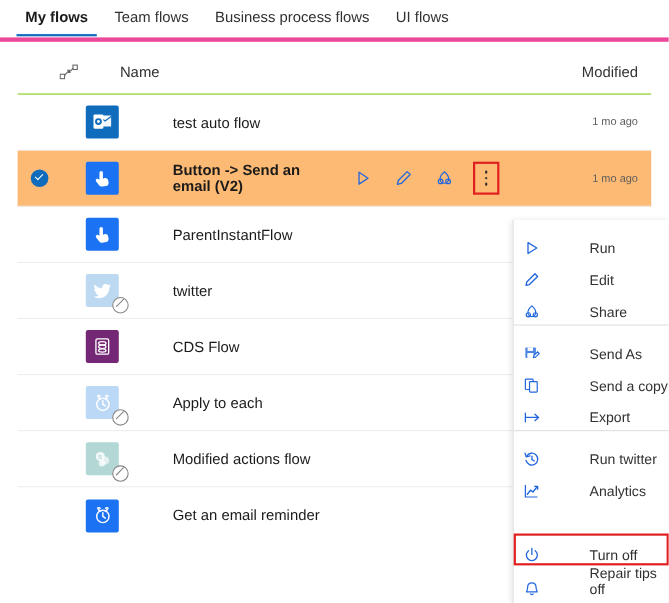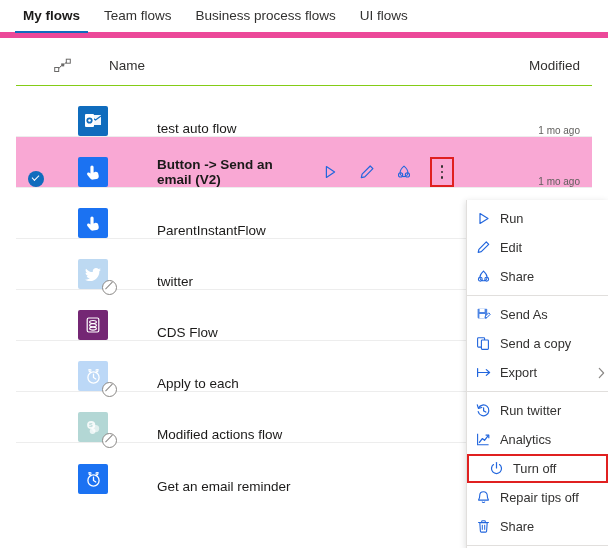--- a/index.html
+++ b/index.html
@@ -16,21 +16,21 @@
     position: relative;
   }
 
   
   .tabstrip {
     display: flex;
     align-items: flex-start;
     height: 38px;
     padding-left: 11px;
     box-sizing: border-box;
-    border-bottom: 6px solid #ec4899;
+    border-bottom: 4px solid #ec4899;
   }
   .tab {
     position: relative;
     font-size: 13.5px;
     line-height: 1;
     padding: 9px 12px 10px 12px;
     color: #323130;
     cursor: pointer;
     white-space: nowrap;
   }
@@ -62,29 +62,29 @@
   .col-icon  { width: 55px; flex: 0 0 55px; display:flex; align-items:center; }
   .col-name  { flex: 1 1 auto; font-size: 13.5px; color: #323130; }
   .col-mod   { width: 96px; flex: 0 0 96px; text-align: right; font-size: 13.5px; color: #323130; padding-right: 12px;}
 
   .flowtype-icon { width: 17px; height: 15px; display:block; }
 
   
   .rows { margin: 0 16px; }
   .row {
     display: flex;
-    align-items: flex-end;
+    align-items: center;
     height: 51px;
     border-bottom: 1px solid #ededed;
     padding-left: 12px;
     box-sizing: border-box;
     position: relative;
     gap: 24px;
   }
-  .row.selected { background: #f9a8d4; }
+  .row.selected { background: #fdba74; }
   .row:last-child { border-bottom: none; }
 
   .check-wrap { width: 26px; flex: 0 0 26px; display:flex; align-items:center; }
   .checkcircle {
     width: 16px; height: 16px; border-radius: 50%;
     background: #0f6cbd; position: relative;
   }
   .checkcircle::after {
     content: "";
     position: absolute;
@@ -153,39 +153,41 @@
     top: 200px;
     width: 142px;
     background: #ffffff;
     border-left: 1px solid #e1dfdd;
     box-shadow: -1px 1px 6px rgba(0,0,0,0.12);
     box-sizing: border-box;
     padding: 4px 0 0 0;
   }
   .mi {
     display: flex;
-    align-items: center;
+    align-items: flex-end;
     height: 29px;
     padding-left: 9px;
     font-size: 12.8px;
     color: #323130;
     cursor: pointer;
     position: relative;
     box-sizing: border-box;
+    gap: 36px;
   }
   .mi .mi-icon {
     width: 24px; flex: 0 0 24px;
     display: flex; align-items: center;
   }
   .mi .mi-label { flex: 1 1 auto; }
   .mi .mi-chevron { width: 14px; flex:0 0 14px; display:flex; align-items:center; justify-content:center; }
   .mi.highlight {
     border: 2px solid #e02020;
     height: 29px;
-    padding-left: 20px;
+    padding-left: 7px;
+    margin-top: 31px;
   }
   .divider { height: 1px; background: #e1dfdd; margin: 4px 0; }
 </style>
 </head>
 <body>
 
 <div class="tabstrip" id="tabstrip">
     <div class="tab active">My flows</div>
     <div class="tab">Team flows</div>
     <div class="tab">Business process flows</div>

